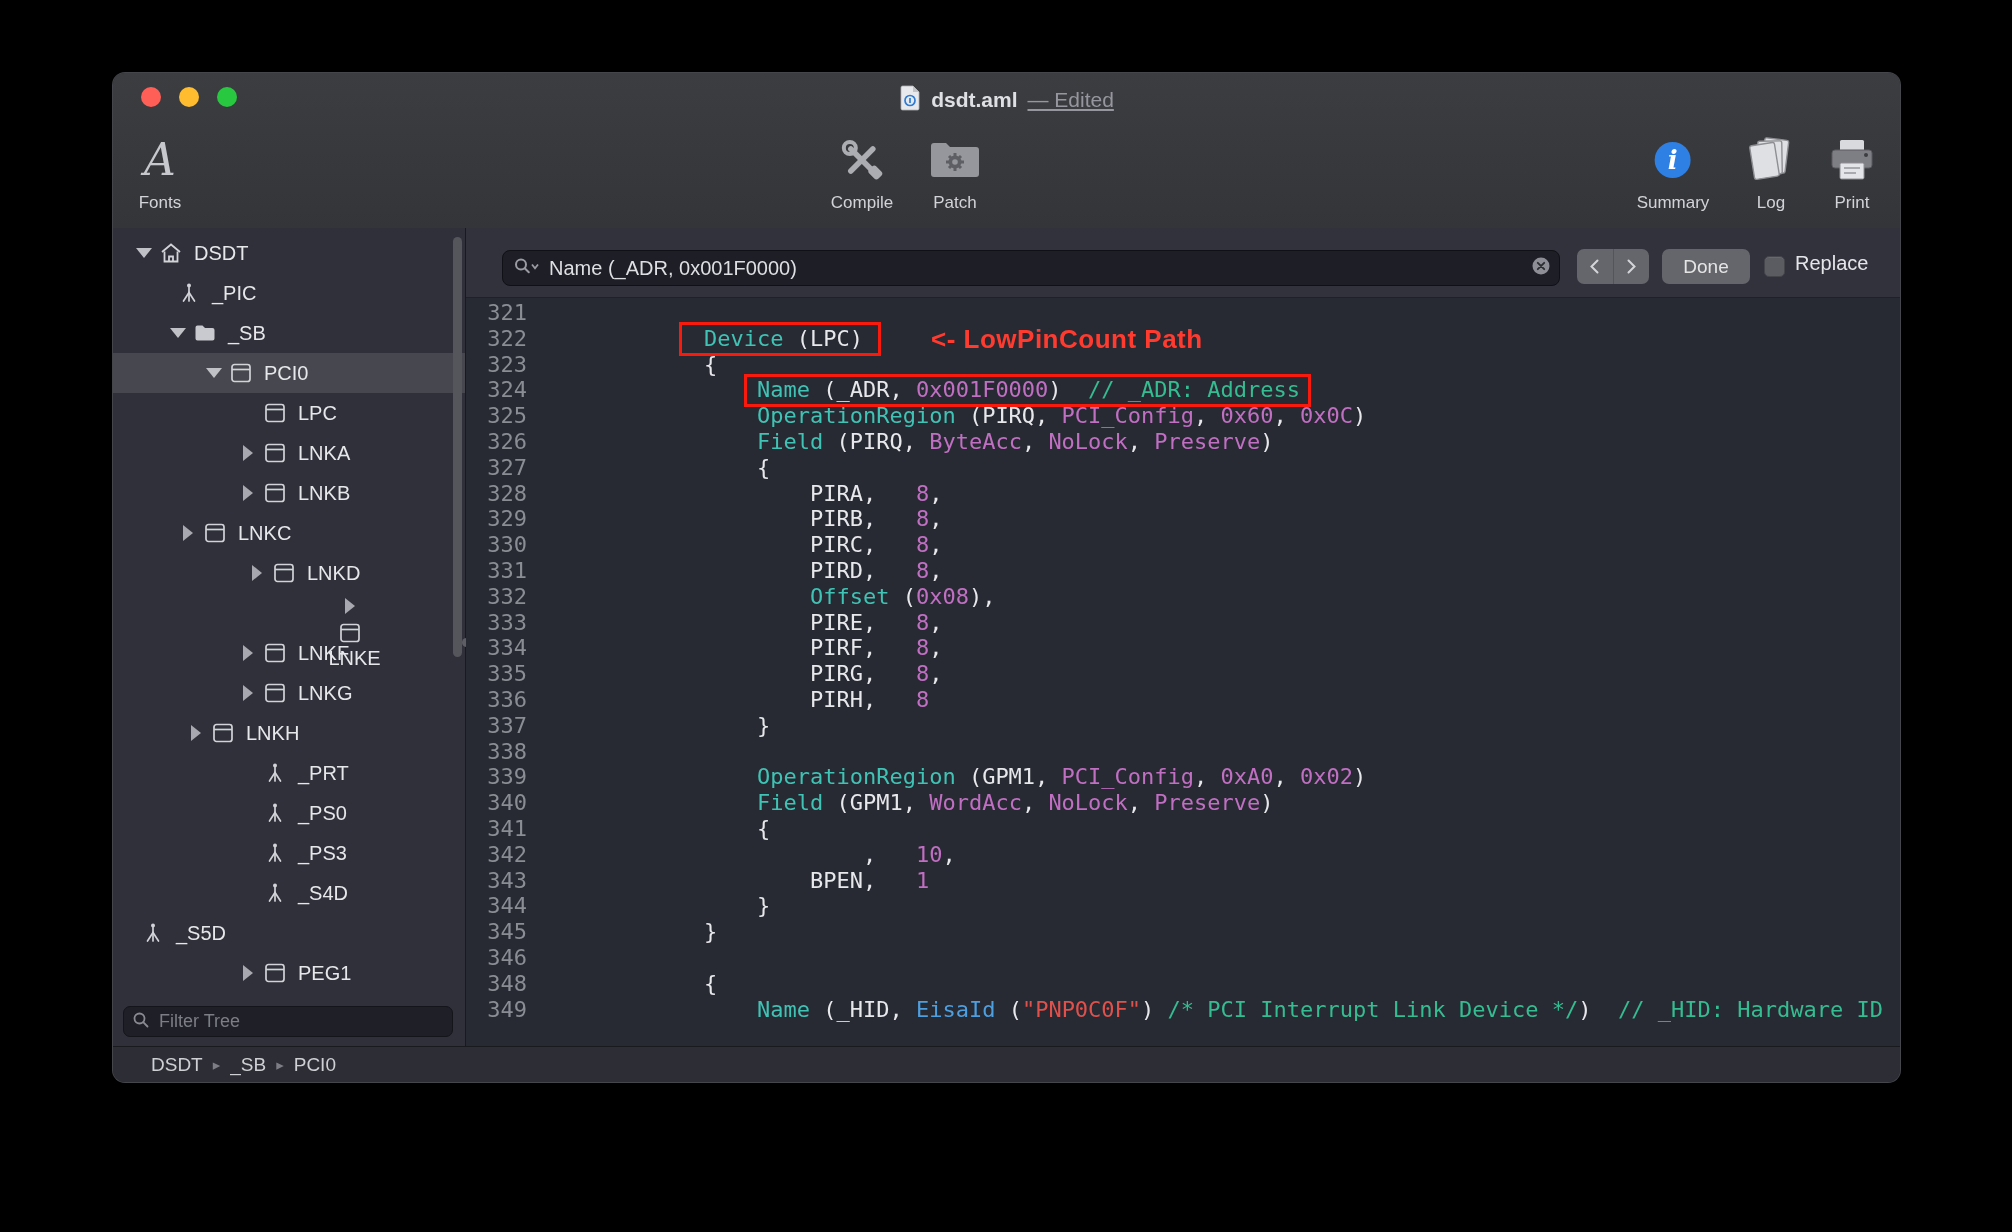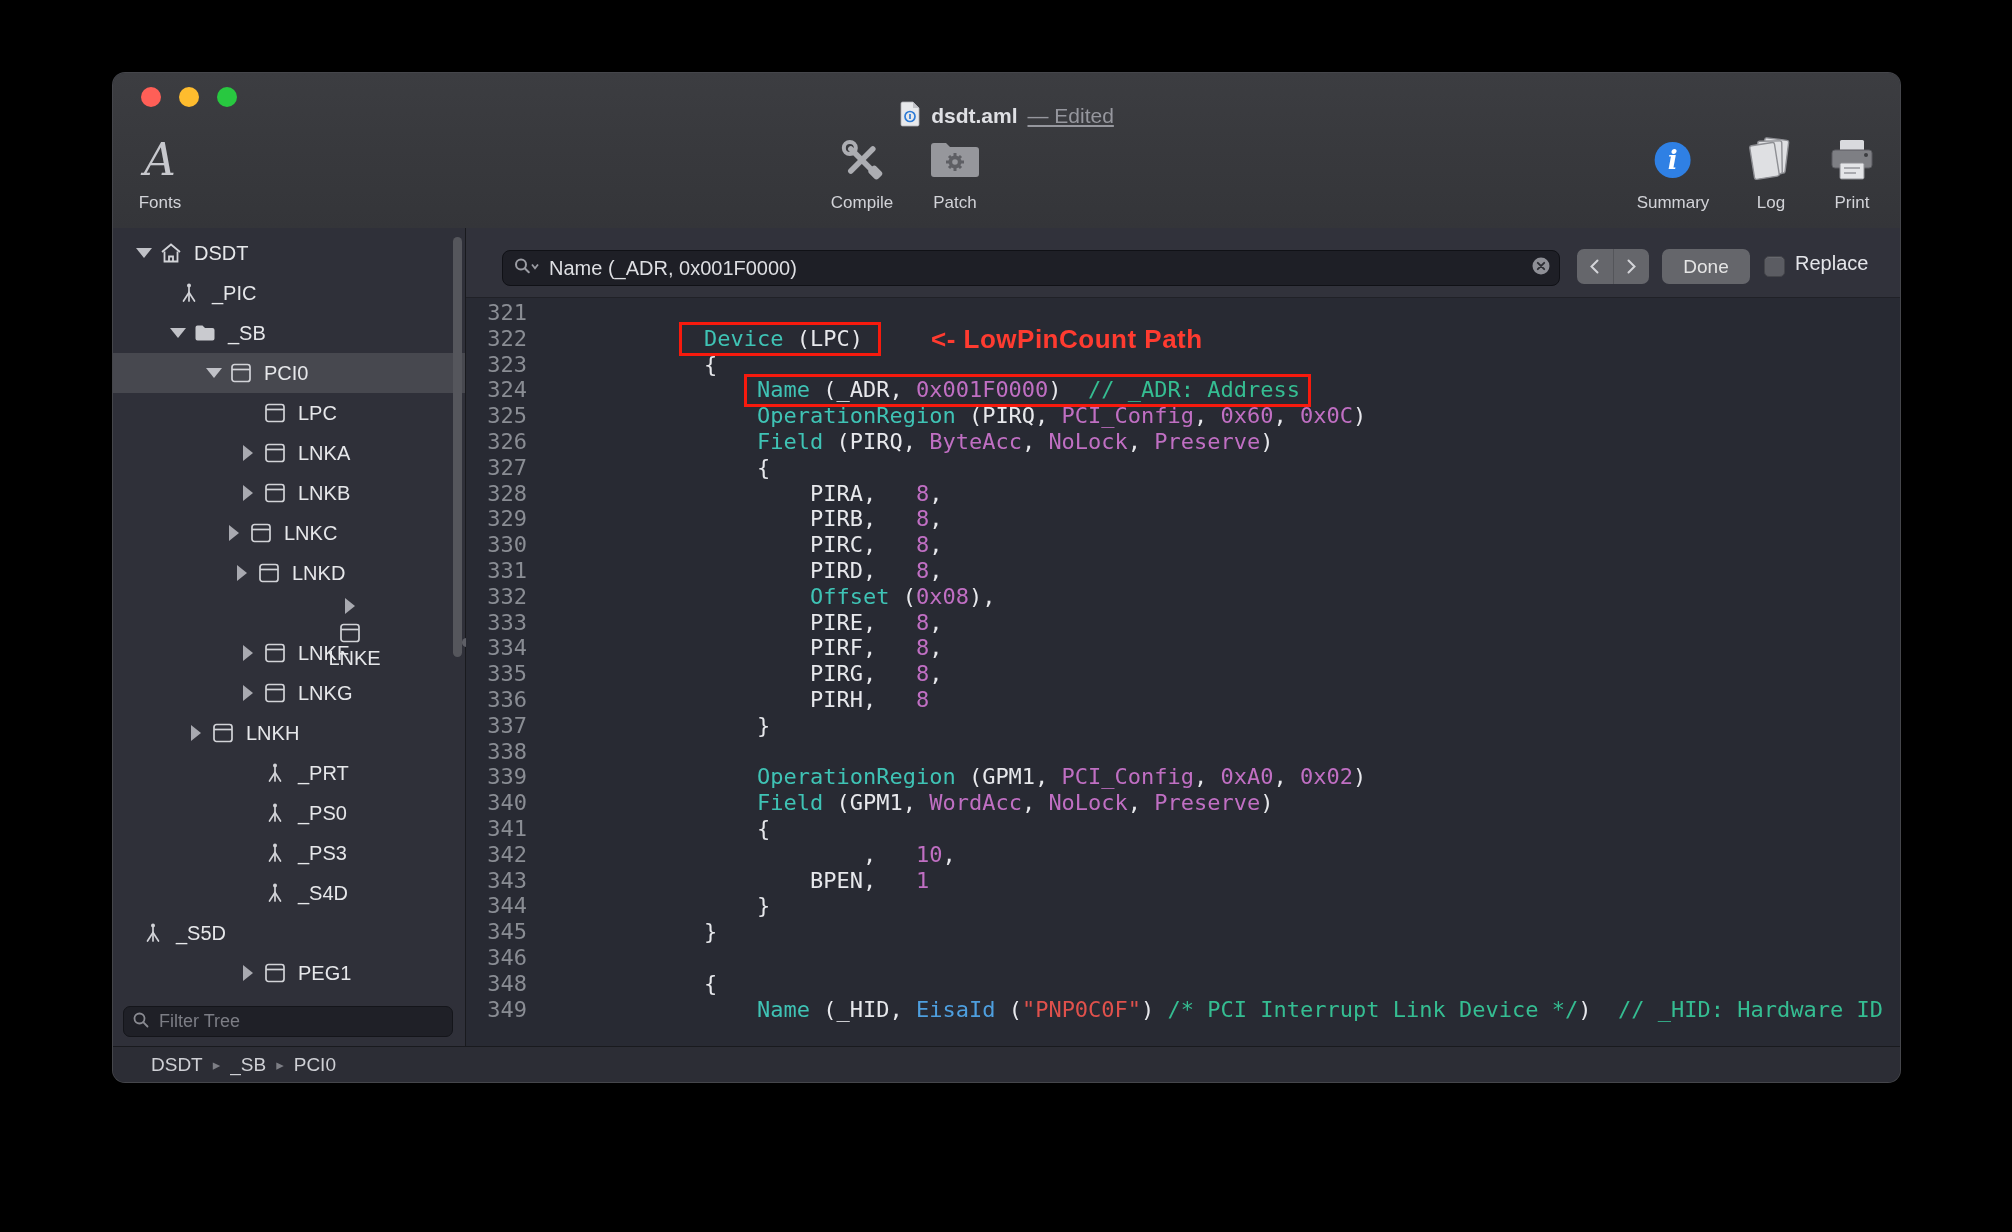--- a/index.html
+++ b/index.html
@@ -9,21 +9,21 @@
           overflow:hidden;background:#282A33;box-shadow:0 0 0 1px #45464B,0 30px 80px rgba(0,0,0,.65);}
 
   
   .header{position:absolute;left:0;top:0;width:100%;height:155px;background:linear-gradient(#3C3D41,#343539);
           border-bottom:1px solid #1B1C1F;}
   .traffic{position:absolute;left:28px;top:14px;display:flex;gap:18px;}
   .tl{width:20px;height:20px;border-radius:50%;display:inline-block;}
   .tl.red{background:#FF5F57;}
   .tl.yellow{background:#FEBC2E;}
   .tl.green{background:#28C840;}
-  .title-wrap{position:absolute;left:0;top:28px;width:100%;display:flex;justify-content:center;align-items:center;gap:10px;}
+  .title-wrap{position:absolute;left:0;top:12px;width:100%;display:flex;justify-content:center;align-items:center;gap:10px;}
   .title-text{font-size:21px;font-weight:bold;color:#DFE0E4;}
   .title-edited{font-size:21px;color:#96979E;text-decoration:underline;}
   .tbi{position:absolute;top:52px;transform:translateX(-50%);display:flex;flex-direction:column;align-items:center;cursor:default;}
   .tbi-icon{height:70px;display:flex;align-items:center;justify-content:center;}
   .tbi-label{font-size:17px;color:#D2D3D8;margin-top:-2px;}
   .fonts-glyph{font-family:"DejaVu Serif",serif;font-style:italic;font-size:44px;color:#C7C8CD;line-height:1;}
 
   
   .sidebar{position:absolute;left:0;top:155px;width:353px;height:818px;background:#2F3039;
            border-right:1px solid #191A1E;box-sizing:border-box;}
@@ -240,31 +240,31 @@
           <div class="trow" style="padding-left: 122px;">
             <span class="disc closed"></span>
             <span class="ticon">
               <svg width="24" height="22" viewBox="0 0 24 22" fill="none" stroke="#D2D3D8" stroke-width="1.7">
                 <rect x="3" y="2.5" width="18" height="17" rx="2.5"></rect>
                 <path d="M3 7.5 h18"></path>
               </svg>
             </span>
             <span class="tlabel">LNKB</span>
           </div>
-          <div class="trow" style="padding-left: 108px;">
+          <div class="trow" style="padding-left: 62px;">
             <span class="disc closed"></span>
             <span class="ticon">
               <svg width="24" height="22" viewBox="0 0 24 22" fill="none" stroke="#D2D3D8" stroke-width="1.7">
                 <rect x="3" y="2.5" width="18" height="17" rx="2.5"></rect>
                 <path d="M3 7.5 h18"></path>
               </svg>
             </span>
             <span class="tlabel">LNKC</span>
           </div>
-          <div class="trow" style="padding-left: 116px;">
+          <div class="trow" style="padding-left: 87px; margin-left: 44px;">
             <span class="disc closed"></span>
             <span class="ticon">
               <svg width="24" height="22" viewBox="0 0 24 22" fill="none" stroke="#D2D3D8" stroke-width="1.7">
                 <rect x="3" y="2.5" width="18" height="17" rx="2.5"></rect>
                 <path d="M3 7.5 h18"></path>
               </svg>
             </span>
             <span class="tlabel">LNKD</span>
           </div>
           <div class="trow" style="padding-left: 122px; flex-direction: column;">

